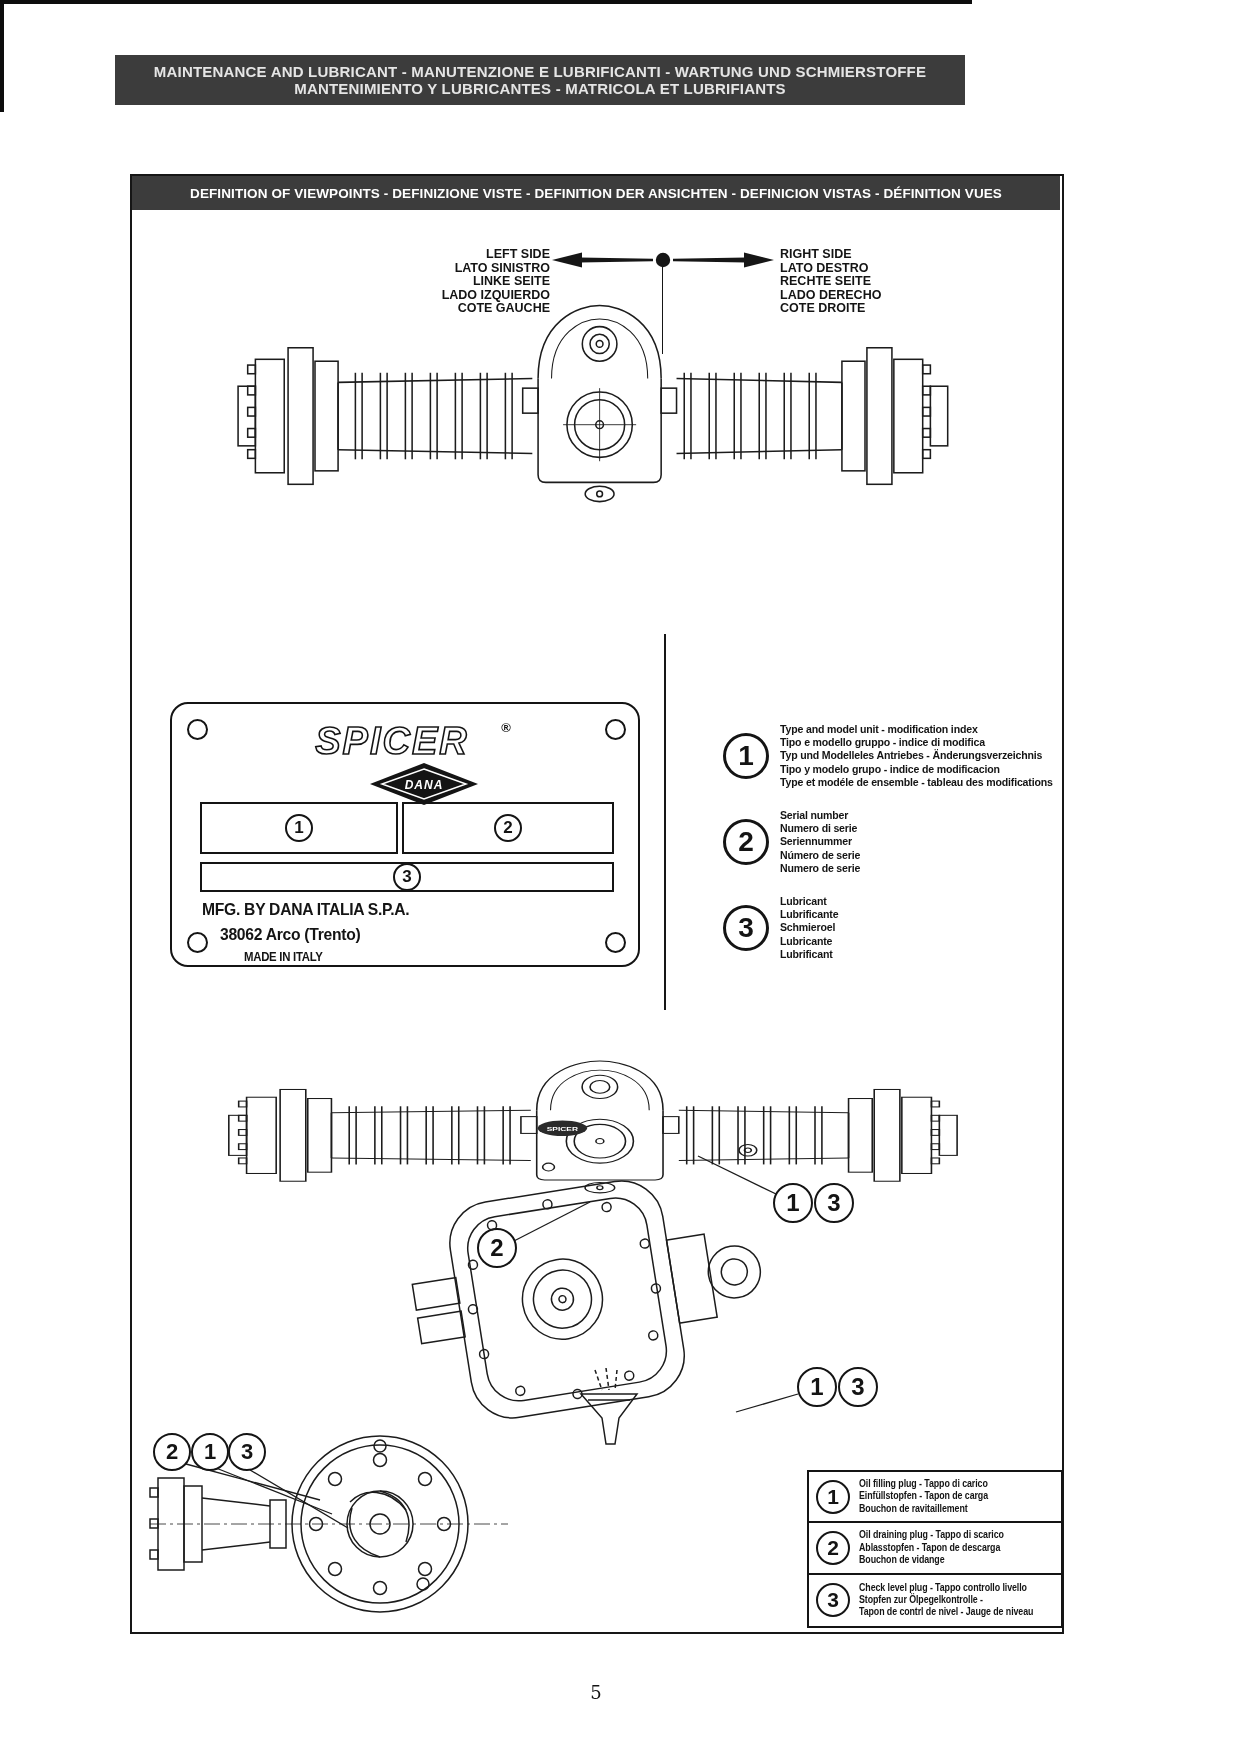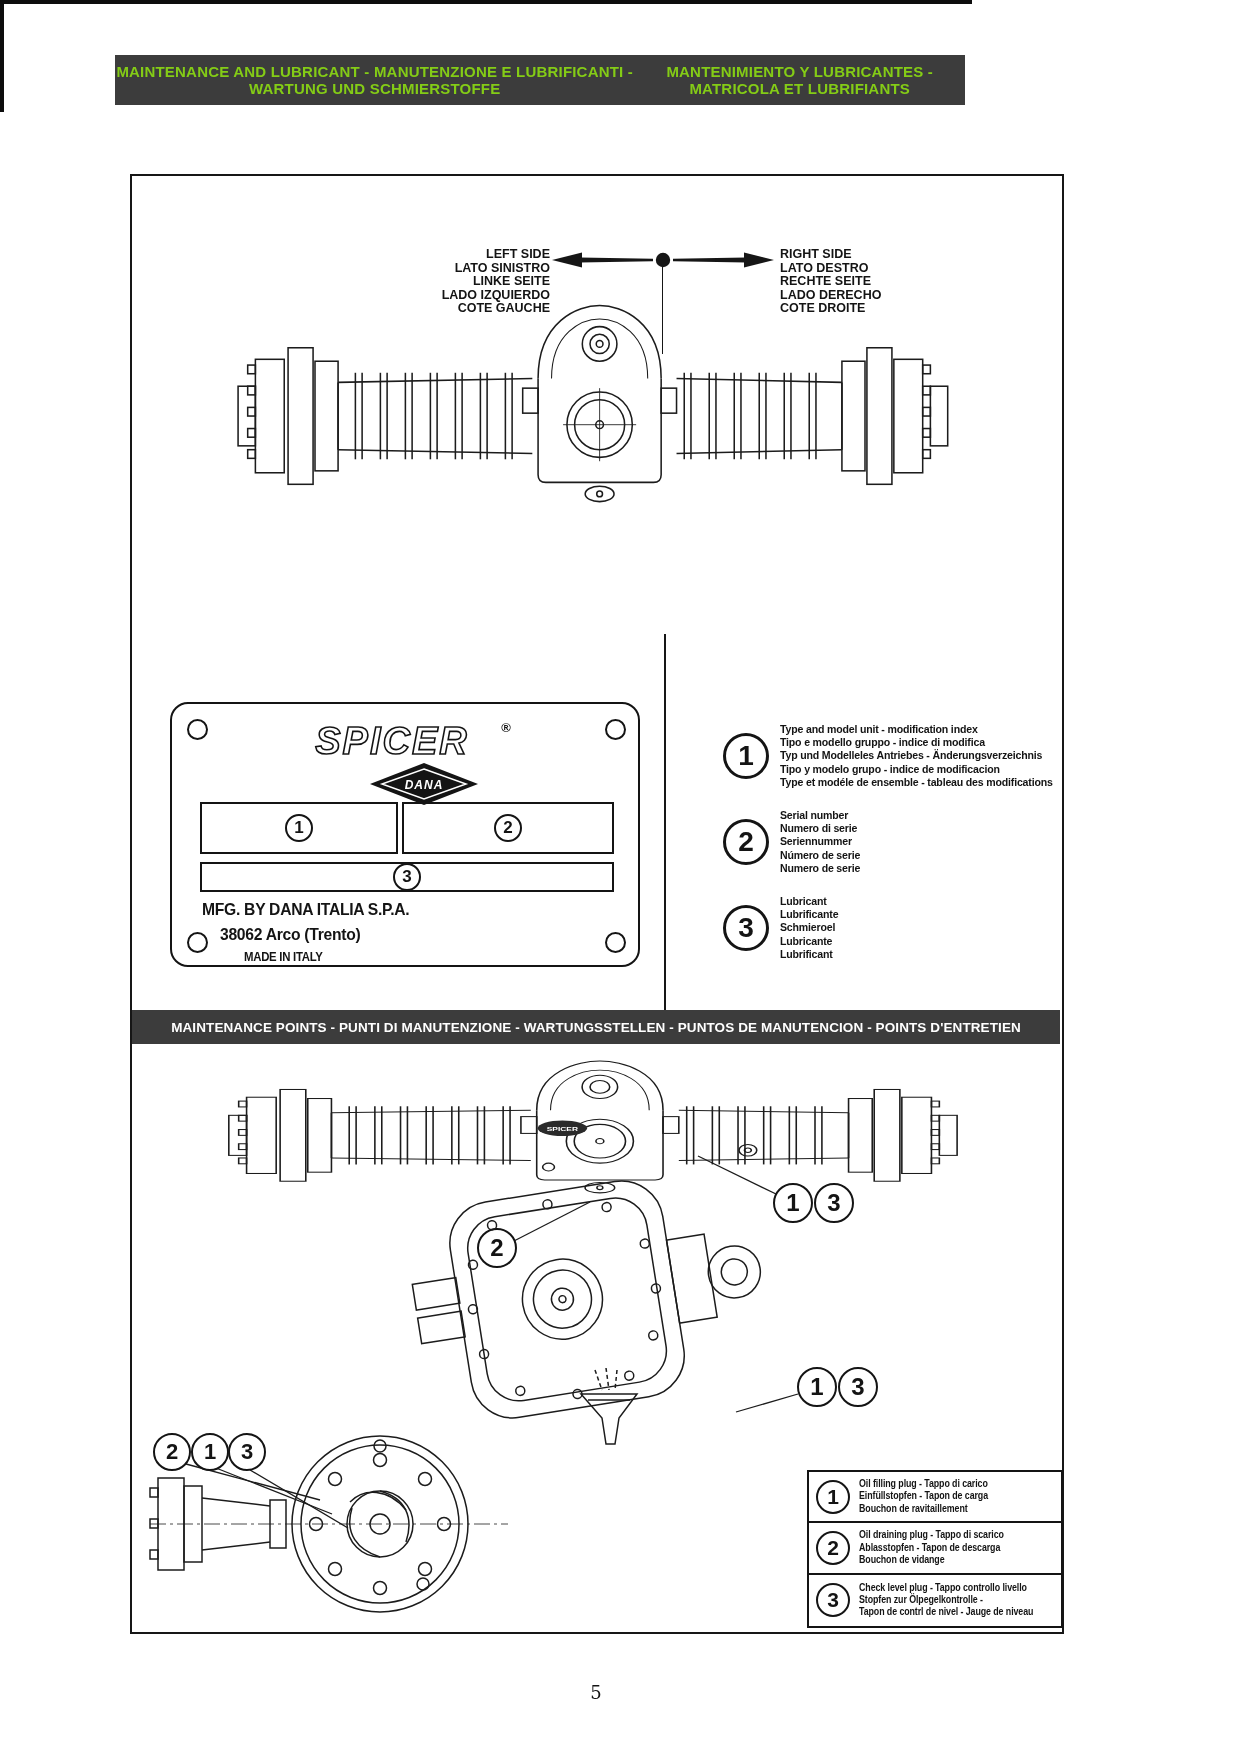--- a/index.html
+++ b/index.html
@@ -1,20 +1,20 @@
 <!DOCTYPE html>
 <html><head>
 <meta charset="utf-8">
 <style>
   html,body{margin:0;padding:0;background:#e8e8e8;}
   .page{position:relative;width:1241px;height:1754px;background:#ffffff;margin:0 auto;
         font-family:"Liberation Sans","DejaVu Sans",sans-serif;color:#141414;overflow:hidden;}
   .abs{position:absolute;}
   .scanline{background:#0d0d0d;}
-  .banner{background:#3c3c3c;color:#84cc16;font-weight:bold;display:flex;flex-direction:row;
+  .banner{background:#3c3c3c;color:#e5e5e5;font-weight:bold;display:flex;flex-direction:column;
           align-items:center;justify-content:center;font-size:15px;line-height:17.5px;letter-spacing:.2px;text-align:center;}
   .mainbox{border:2px solid #161616;}
   .bar{background:#3c3c3c;color:#fff;font-weight:bold;display:flex;align-items:center;justify-content:center;
        font-size:13.5px;letter-spacing:.1px;text-align:center;}
   .vlabels{font-weight:bold;font-size:12.5px;line-height:13.6px;white-space:nowrap;}
   .vline{background:#161616;}
   .divider{background:#161616;}
   .plate{border:2.5px solid #141414;border-radius:18px;box-sizing:border-box;}
   .hole{width:21px;height:21px;border:2px solid #141414;border-radius:50%;box-sizing:border-box;}
   .pbox{border:2px solid #141414;box-sizing:border-box;}
@@ -49,20 +49,23 @@
   <div class="abs scanline" style="left:0;top:0;width:972px;height:4px;"></div>
   <div class="abs scanline" style="left:0;top:0;width:4px;height:112px;"></div>
 
   <div class="abs banner" style="left:115px;top:55px;width:850px;height:50px;">
     <div>MAINTENANCE AND LUBRICANT - MANUTENZIONE E LUBRIFICANTI - WARTUNG UND SCHMIERSTOFFE</div>
     <div>MANTENIMIENTO Y LUBRICANTES - MATRICOLA ET LUBRIFIANTS</div>
   </div>
 
   <div class="abs mainbox" style="left:130px;top:174px;width:930px;height:1456px;"></div>
 
+  <div class="abs bar" style="left:132px;top:176px;width:928px;height:34px;">
+    <span>DEFINITION OF VIEWPOINTS - DEFINIZIONE VISTE - DEFINITION DER ANSICHTEN - DEFINICION VISTAS - DÉFINITION VUES</span>
+  </div>
 
   <div class="abs vlabels" style="left:780px;top:248px;width:250px;">
     <div>RIGHT SIDE</div>
     <div>LATO DESTRO</div>
     <div>RECHTE SEITE</div>
     <div>LADO DERECHO</div>
     <div>COTE DROITE</div>
   </div>
   <div class="abs vlabels" style="left:300px;top:248px;width:250px;text-align:right;">
     <div>LEFT SIDE</div>
@@ -220,23 +223,20 @@
       </div>
     <div class="pl-lines">
       <div>Lubricant</div>
       <div>Lubrificante</div>
       <div>Schmieroel</div>
       <div>Lubricante</div>
       <div>Lubrificant</div>
     </div>
   </div>
 
-  <div class="abs bar" style="left:132px;top:1010px;width:928px;height:34px;">
-    <span>MAINTENANCE POINTS - PUNTI DI MANUTENZIONE - WARTUNGSSTELLEN - PUNTOS DE MANUTENCION - POINTS D'ENTRETIEN</span>
-  </div>
 
   <svg class="abs" style="left:132px;top:1044px;" width="928" height="588" viewBox="0 0 928 588">
     <g stroke="#1c1c1c" stroke-width="1.3">
       <line x1="380" y1="198" x2="458" y2="158"></line>
       <line x1="644" y1="150" x2="566" y2="112"></line>
       <line x1="666" y1="350" x2="604" y2="368"></line>
       <line x1="54" y1="420" x2="188" y2="456"></line>
       <line x1="84" y1="424" x2="200" y2="470"></line>
       <line x1="118" y1="426" x2="216" y2="484"></line>
     </g>

